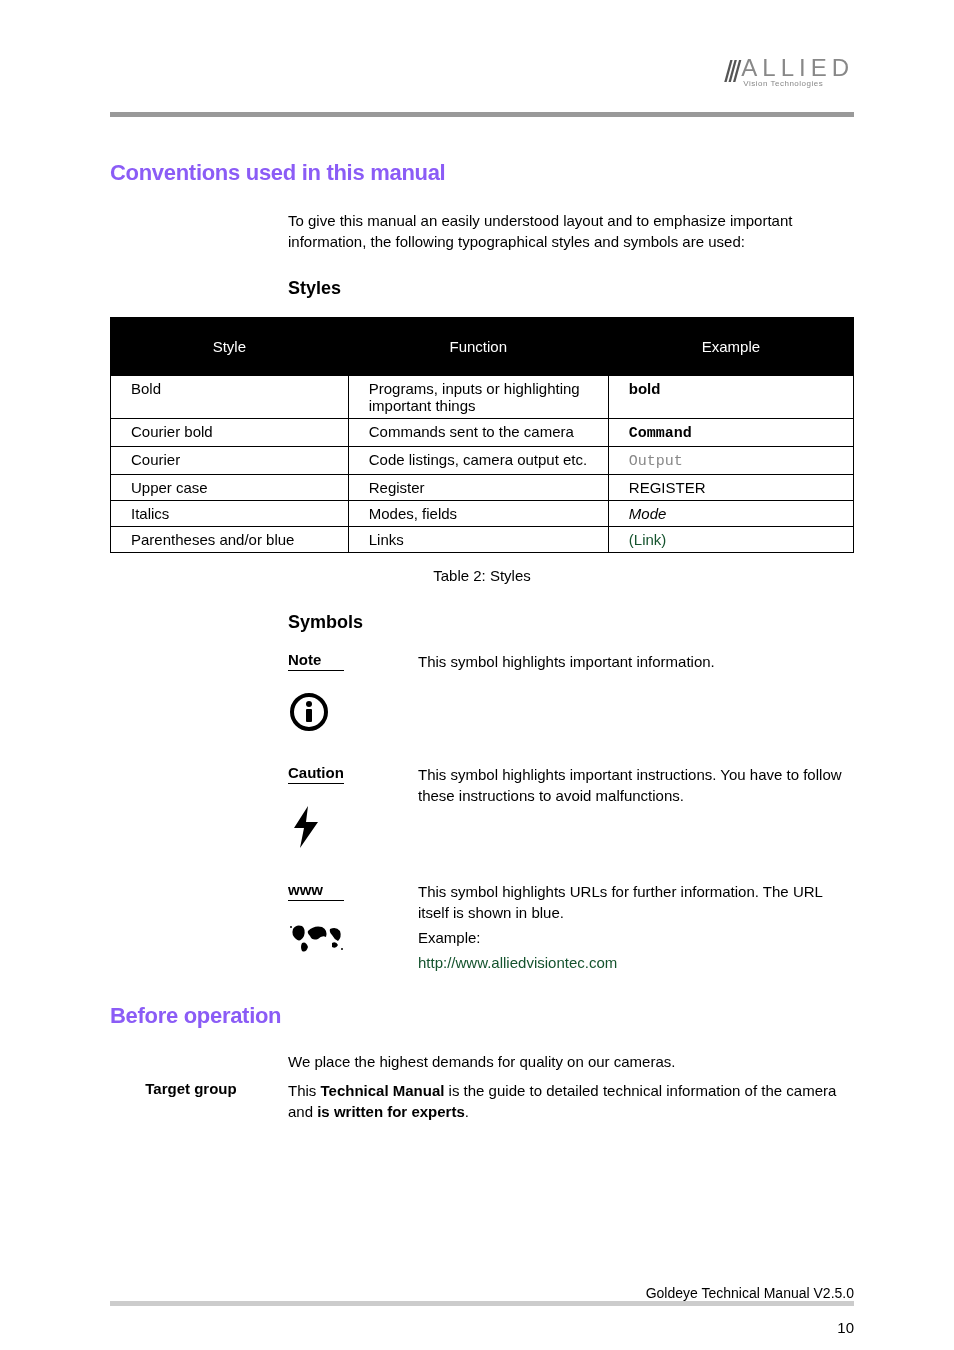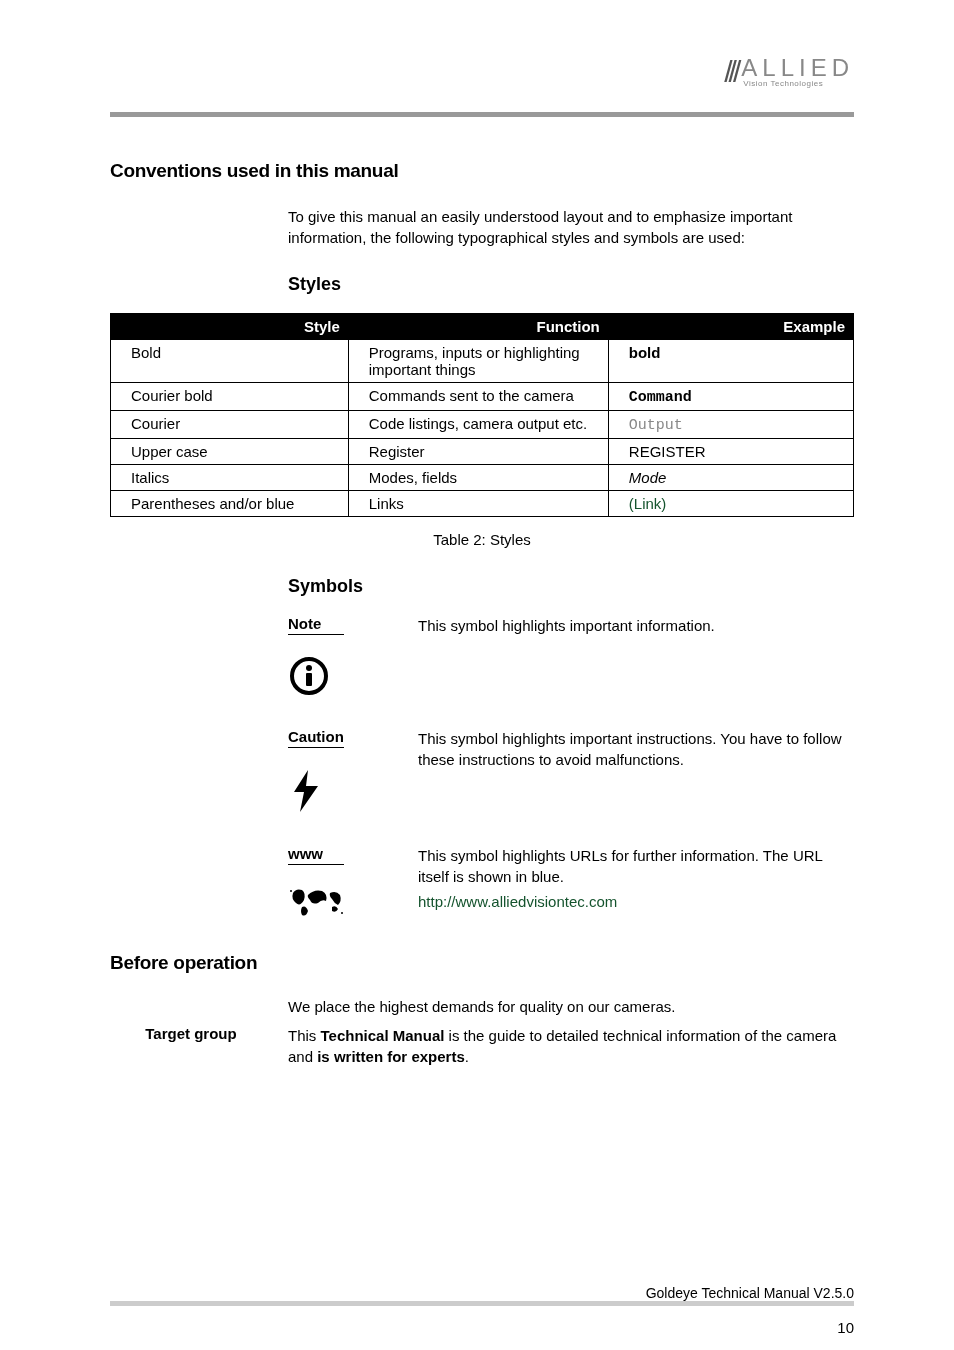--- a/index.html
+++ b/index.html
@@ -51,22 +51,22 @@
     right: 100px;
     height: 5px;
     background: #999;
   }
   .content {
     margin-top: 110px;
   }
   h1 {
     font-family: Arial, sans-serif;
     font-weight: 900;
-    font-size: 19px;
-    color: #000000;
+    font-size: 22px;
+    color: #8b5cf6;
     margin-bottom: 24px;
     letter-spacing: -0.3px;
   }
   .intro {
     margin-left: 178px;
     line-height: 1.4;
     margin-bottom: 26px;
   }
   h2 {
     font-family: Arial, sans-serif;
@@ -76,23 +76,23 @@
     margin-bottom: 18px;
   }
   table {
     width: 100%;
     border-collapse: collapse;
     margin-bottom: 10px;
   }
   th {
     background: #000;
     color: #fff;
-    text-align: right;
-    padding: 4px 8px;
-    font-weight: bold;
+    text-align: center;
+    padding: 20px 8px;
+    font-weight: normal;
     font-size: 15px;
     border: 1px solid #000;
   }
   td {
     border: 1px solid #000;
     padding: 4px 20px;
     vertical-align: top;
     font-size: 15px;
   }
   .col-style { width: 32%; }
@@ -274,20 +274,21 @@
           <path d="M42 8 Q48 5 52 10 Q54 16 50 20 Q46 18 44 14 Q41 11 42 8 Z" fill="#000"></path>
           <path d="M14 22 Q18 20 20 26 Q18 32 14 30 Q12 26 14 22 Z" fill="#000"></path>
           <path d="M44 22 Q48 20 50 24 Q48 28 44 26 Z" fill="#000"></path>
           <circle cx="3" cy="6" r="1" fill="#000"></circle>
           <circle cx="54" cy="28" r="1" fill="#000"></circle>
         </svg>
       </div>
     </div>
     <div class="symbol-text">
       <div>This symbol highlights URLs for further information. The URL itself is shown in blue.</div>
+      <div style="margin-top:4px">Example:</div>
       <div class="link" style="margin-top:4px">http://www.alliedvisiontec.com</div>
     </div>
   </div>
 
   <h1 style="margin-top:30px">Before operation</h1>
 
   <p class="before-op-intro">We place the highest demands for quality on our cameras.</p>
 
   <div class="target-row">
     <div class="target-label">Target group</div>

